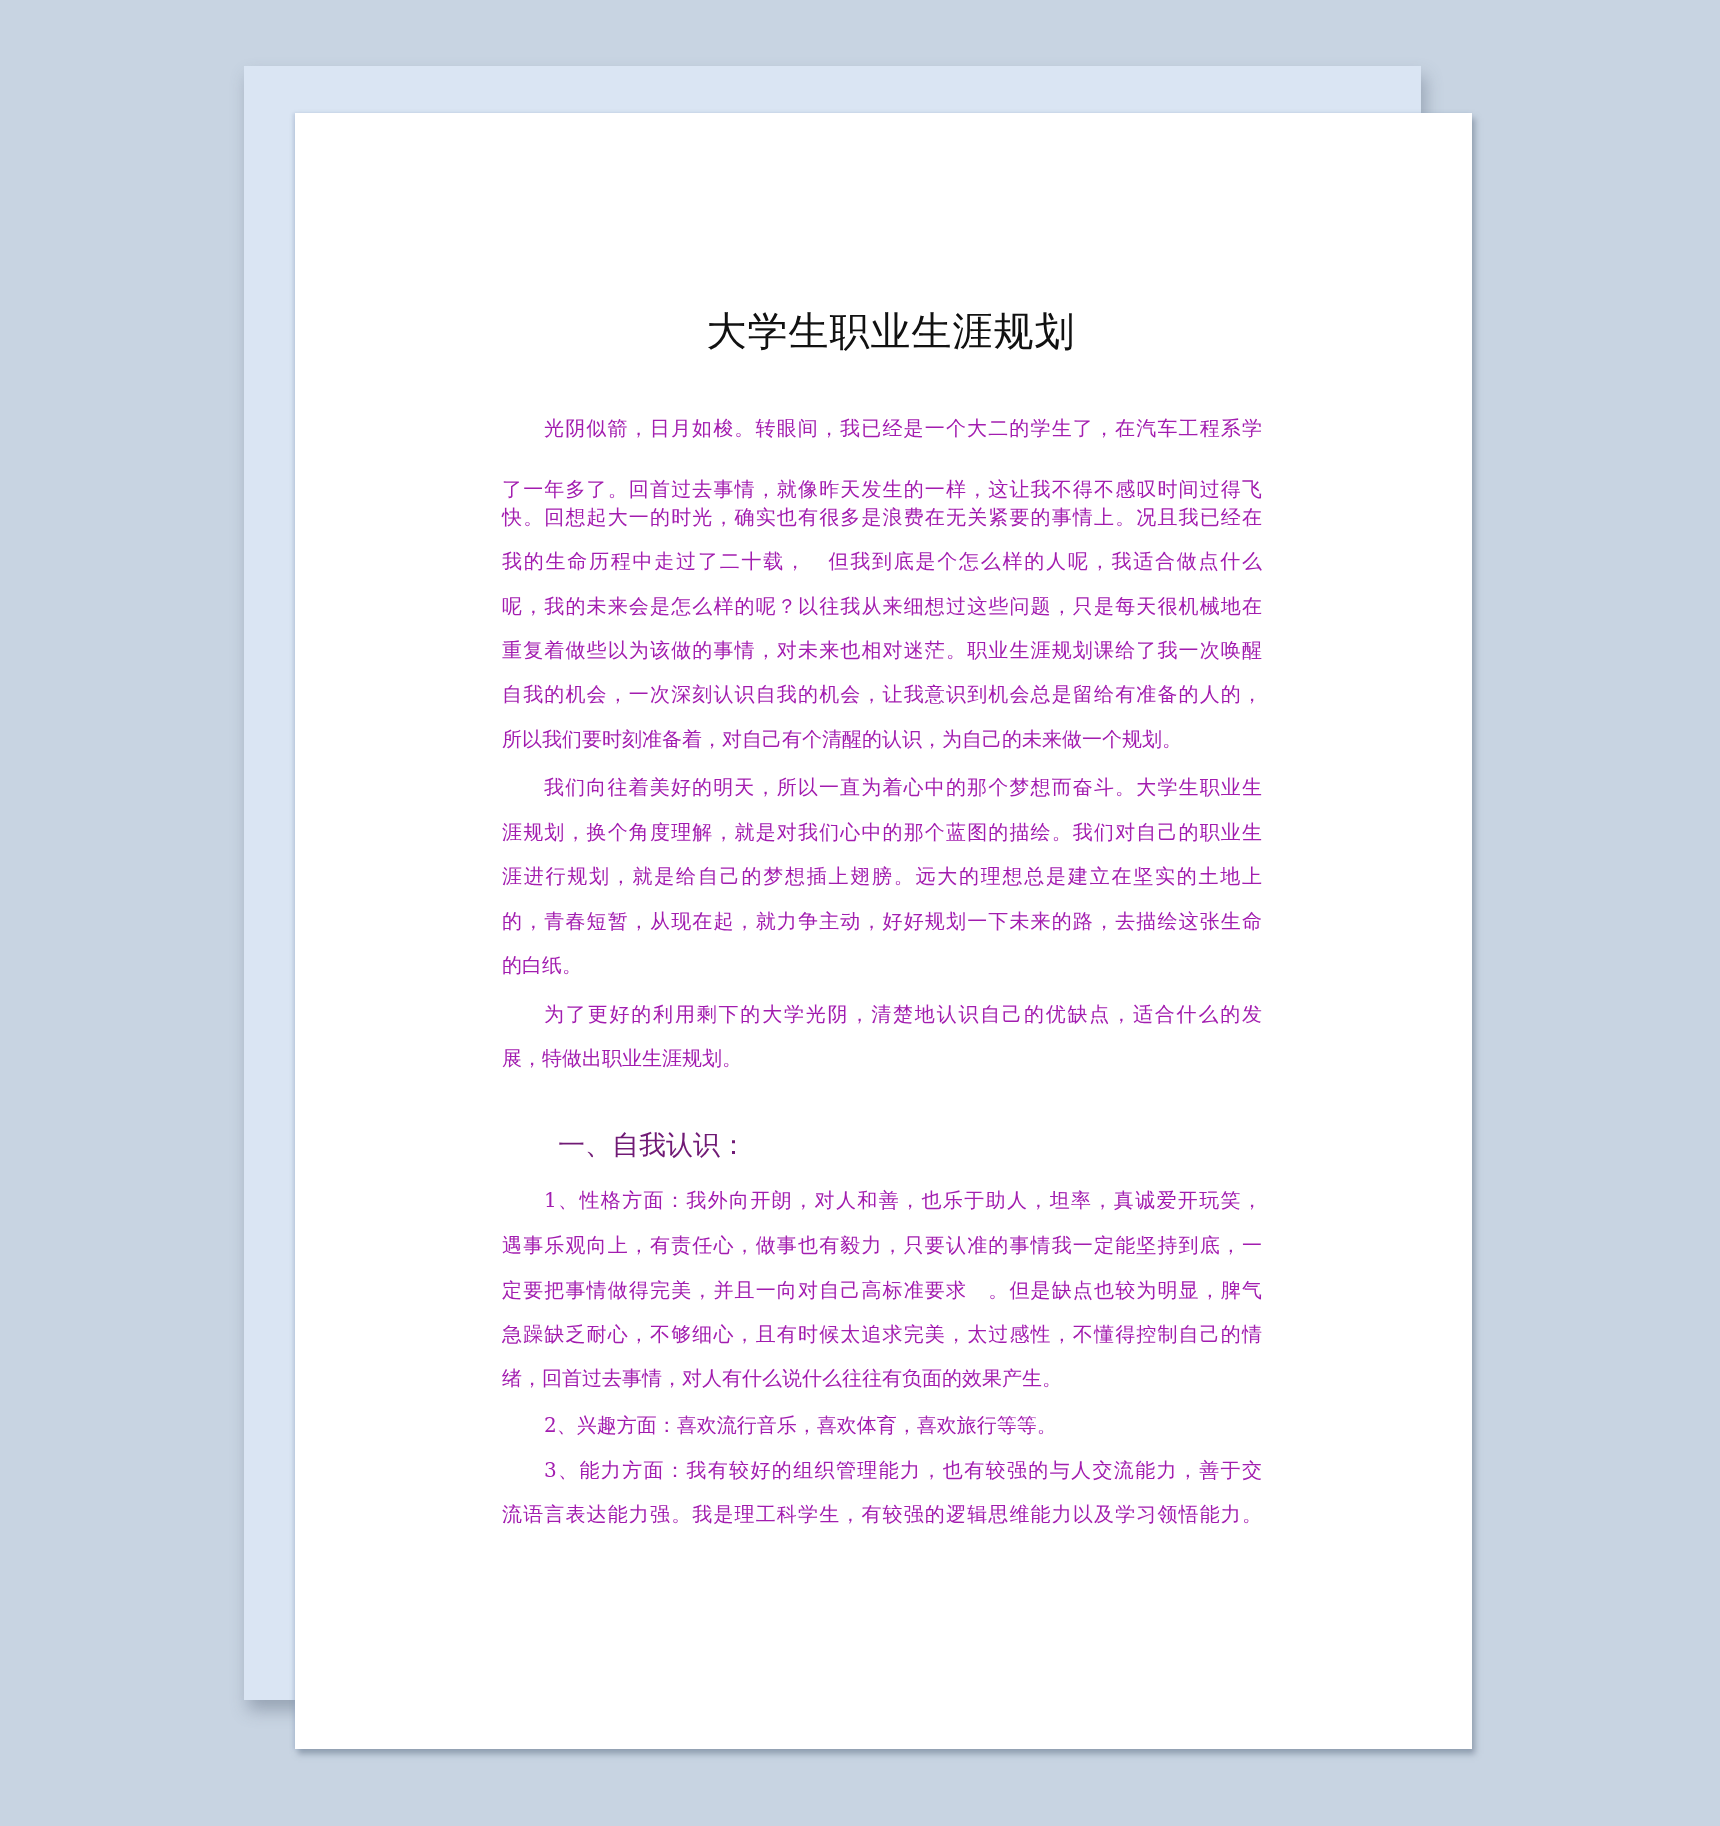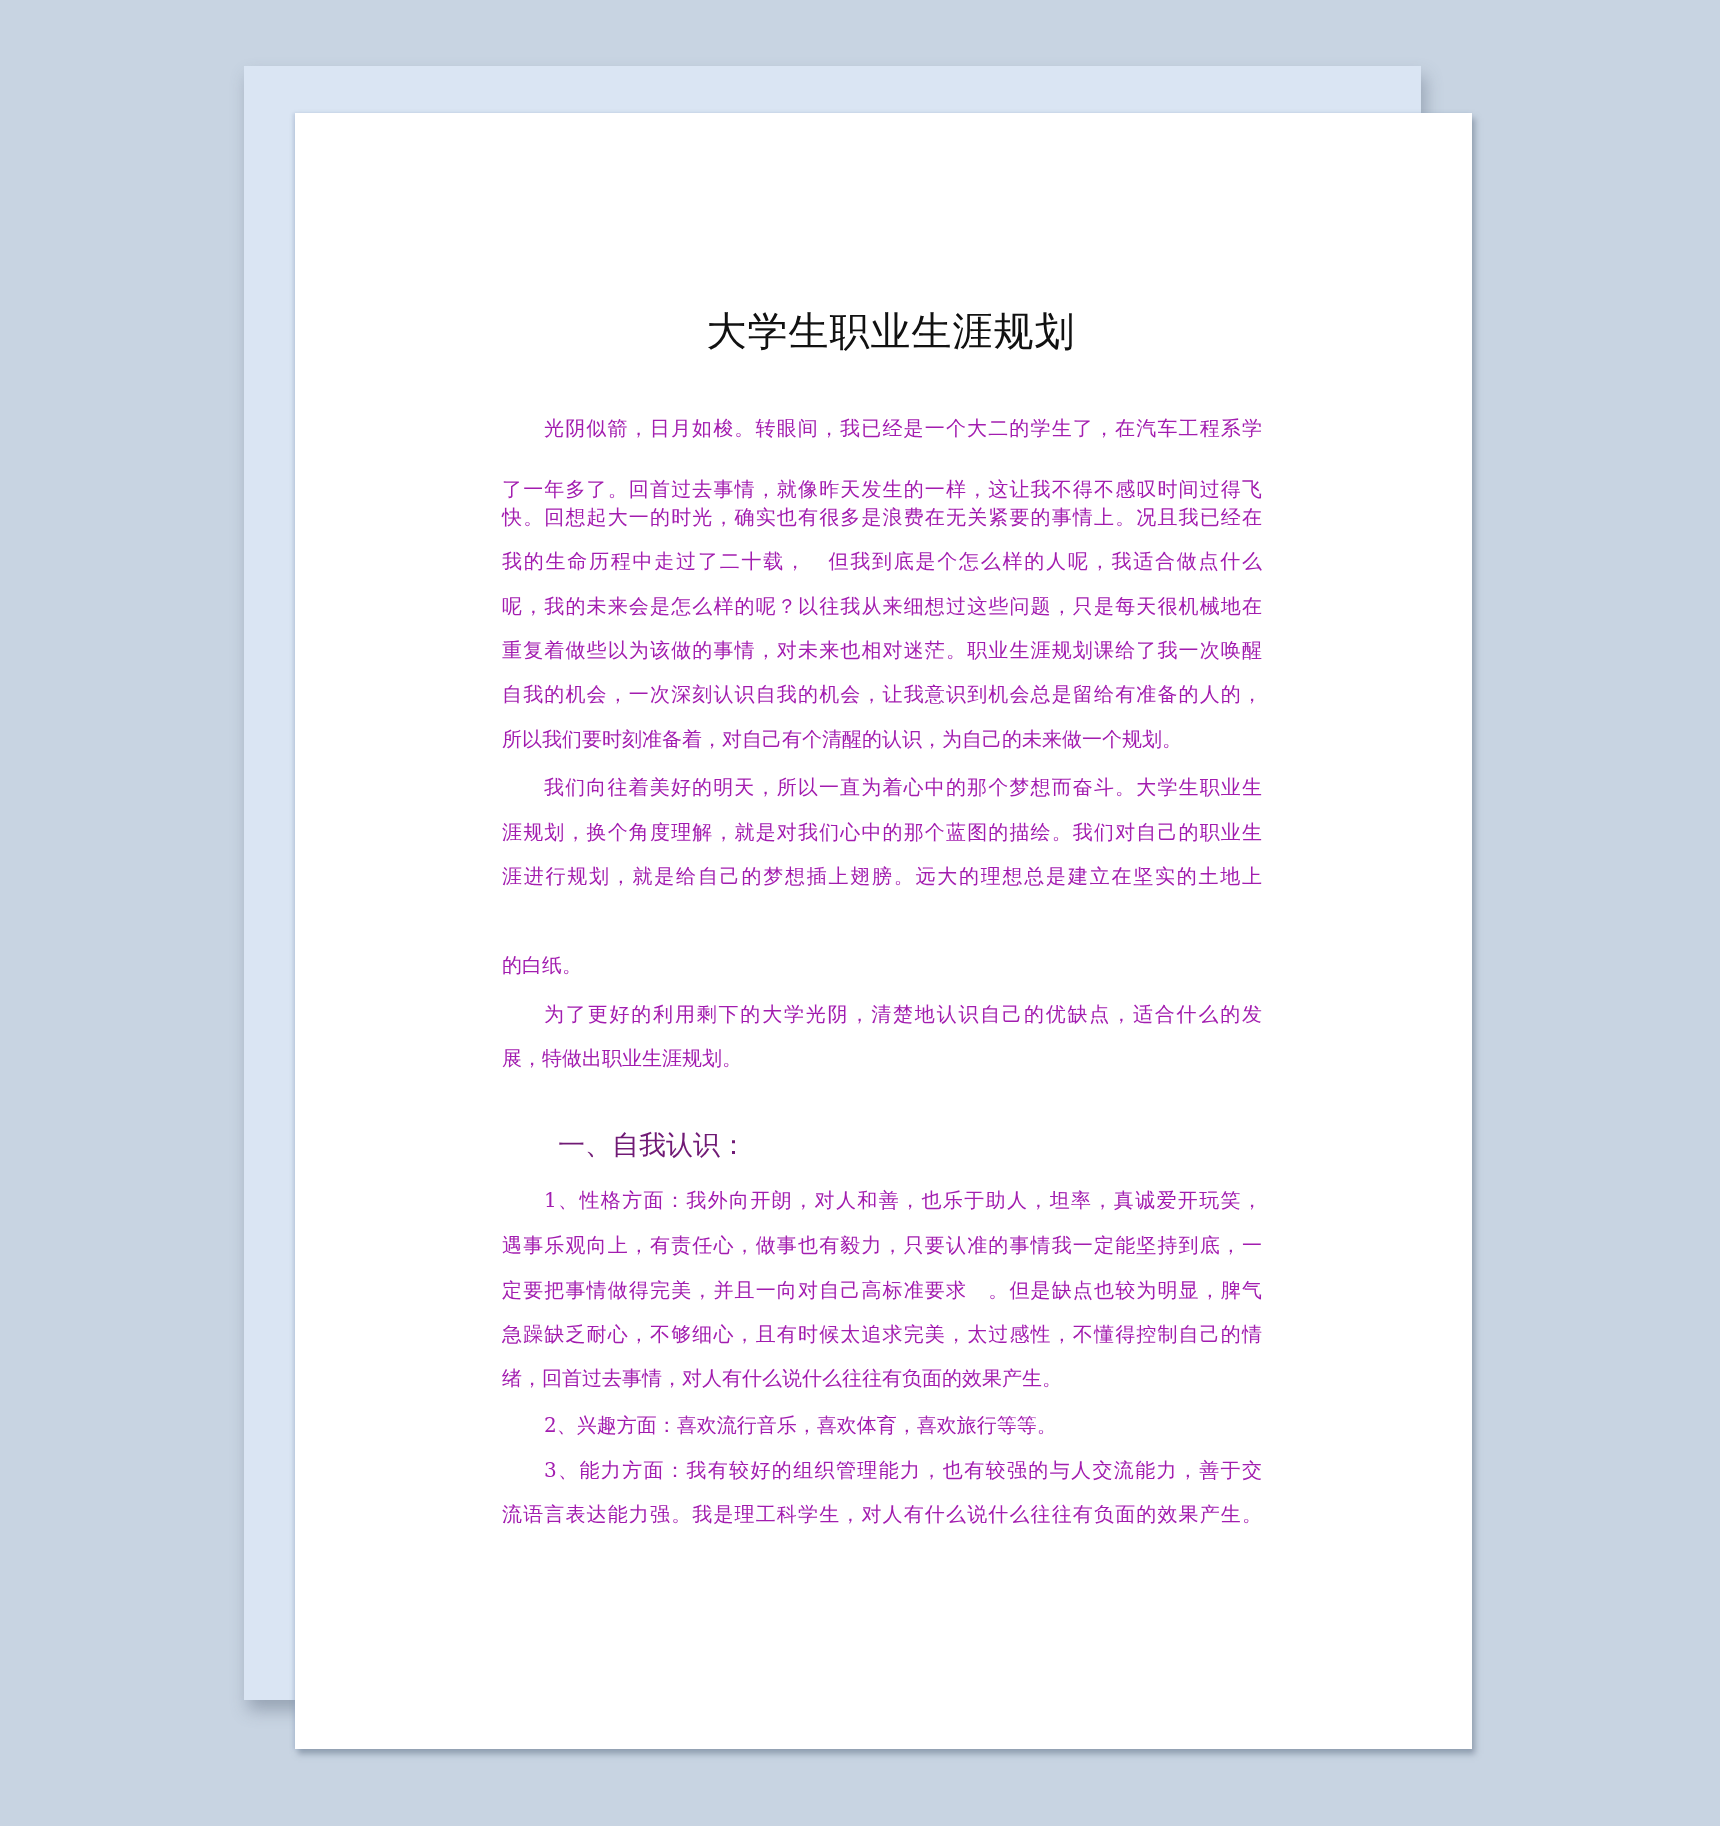--- a/index.html
+++ b/index.html
@@ -81,31 +81,32 @@
   <div class="line" style="top:517px">快。回想起大一的时光，确实也有很多是浪费在无关紧要的事情上。况且我已经在</div>
   <div class="line" style="top:561px">我的生命历程中走过了二十载，　但我到底是个怎么样的人呢，我适合做点什么</div>
   <div class="line" style="top:606px">呢，我的未来会是怎么样的呢？以往我从来细想过这些问题，只是每天很机械地在</div>
   <div class="line" style="top:650px">重复着做些以为该做的事情，对未来也相对迷茫。职业生涯规划课给了我一次唤醒</div>
   <div class="line" style="top:694px">自我的机会，一次深刻认识自我的机会，让我意识到机会总是留给有准备的人的，</div>
   <div class="line last" style="top:739px">所以我们要时刻准备着，对自己有个清醒的认识，为自己的未来做一个规划。</div>
 
   <div class="line indent" style="top:787px">我们向往着美好的明天，所以一直为着心中的那个梦想而奋斗。大学生职业生</div>
   <div class="line" style="top:832px">涯规划，换个角度理解，就是对我们心中的那个蓝图的描绘。我们对自己的职业生</div>
   <div class="line" style="top:876px">涯进行规划，就是给自己的梦想插上翅膀。远大的理想总是建立在坚实的土地上</div>
+  <div class="line" style="top:921px">的，青春短暂，从现在起，就力争主动，好好规划一下未来的路，去描绘这张生命</div>
   <div class="line last" style="top:965px">的白纸。</div>
 
   <div class="line indent" style="top:1014px">为了更好的利用剩下的大学光阴，清楚地认识自己的优缺点，适合什么的发</div>
   <div class="line last" style="top:1058px">展，特做出职业生涯规划。</div>
 
   <h2 class="section-heading" style="top:1145px">一、自我认识：</h2>
 
   <div class="line indent" style="top:1200px">1、性格方面：我外向开朗，对人和善，也乐于助人，坦率，真诚爱开玩笑，</div>
   <div class="line" style="top:1245px">遇事乐观向上，有责任心，做事也有毅力，只要认准的事情我一定能坚持到底，一</div>
   <div class="line" style="top:1290px">定要把事情做得完美，并且一向对自己高标准要求　。但是缺点也较为明显，脾气</div>
   <div class="line" style="top:1334px">急躁缺乏耐心，不够细心，且有时候太追求完美，太过感性，不懂得控制自己的情</div>
   <div class="line last" style="top:1378px">绪，回首过去事情，对人有什么说什么往往有负面的效果产生。</div>
 
   <div class="line indent last" style="top:1425px">2、兴趣方面：喜欢流行音乐，喜欢体育，喜欢旅行等等。</div>
 
   <div class="line indent" style="top:1470px">3、能力方面：我有较好的组织管理能力，也有较强的与人交流能力，善于交</div>
-  <div class="line" style="top:1514px">流语言表达能力强。我是理工科学生，对人有什么说什么往往有负面的效果产生。</div>
+  <div class="line" style="top:1514px">流语言表达能力强。我是理工科学生，有较强的逻辑思维能力以及学习领悟能力。</div>
 
 </div>
 
 </body></html>

